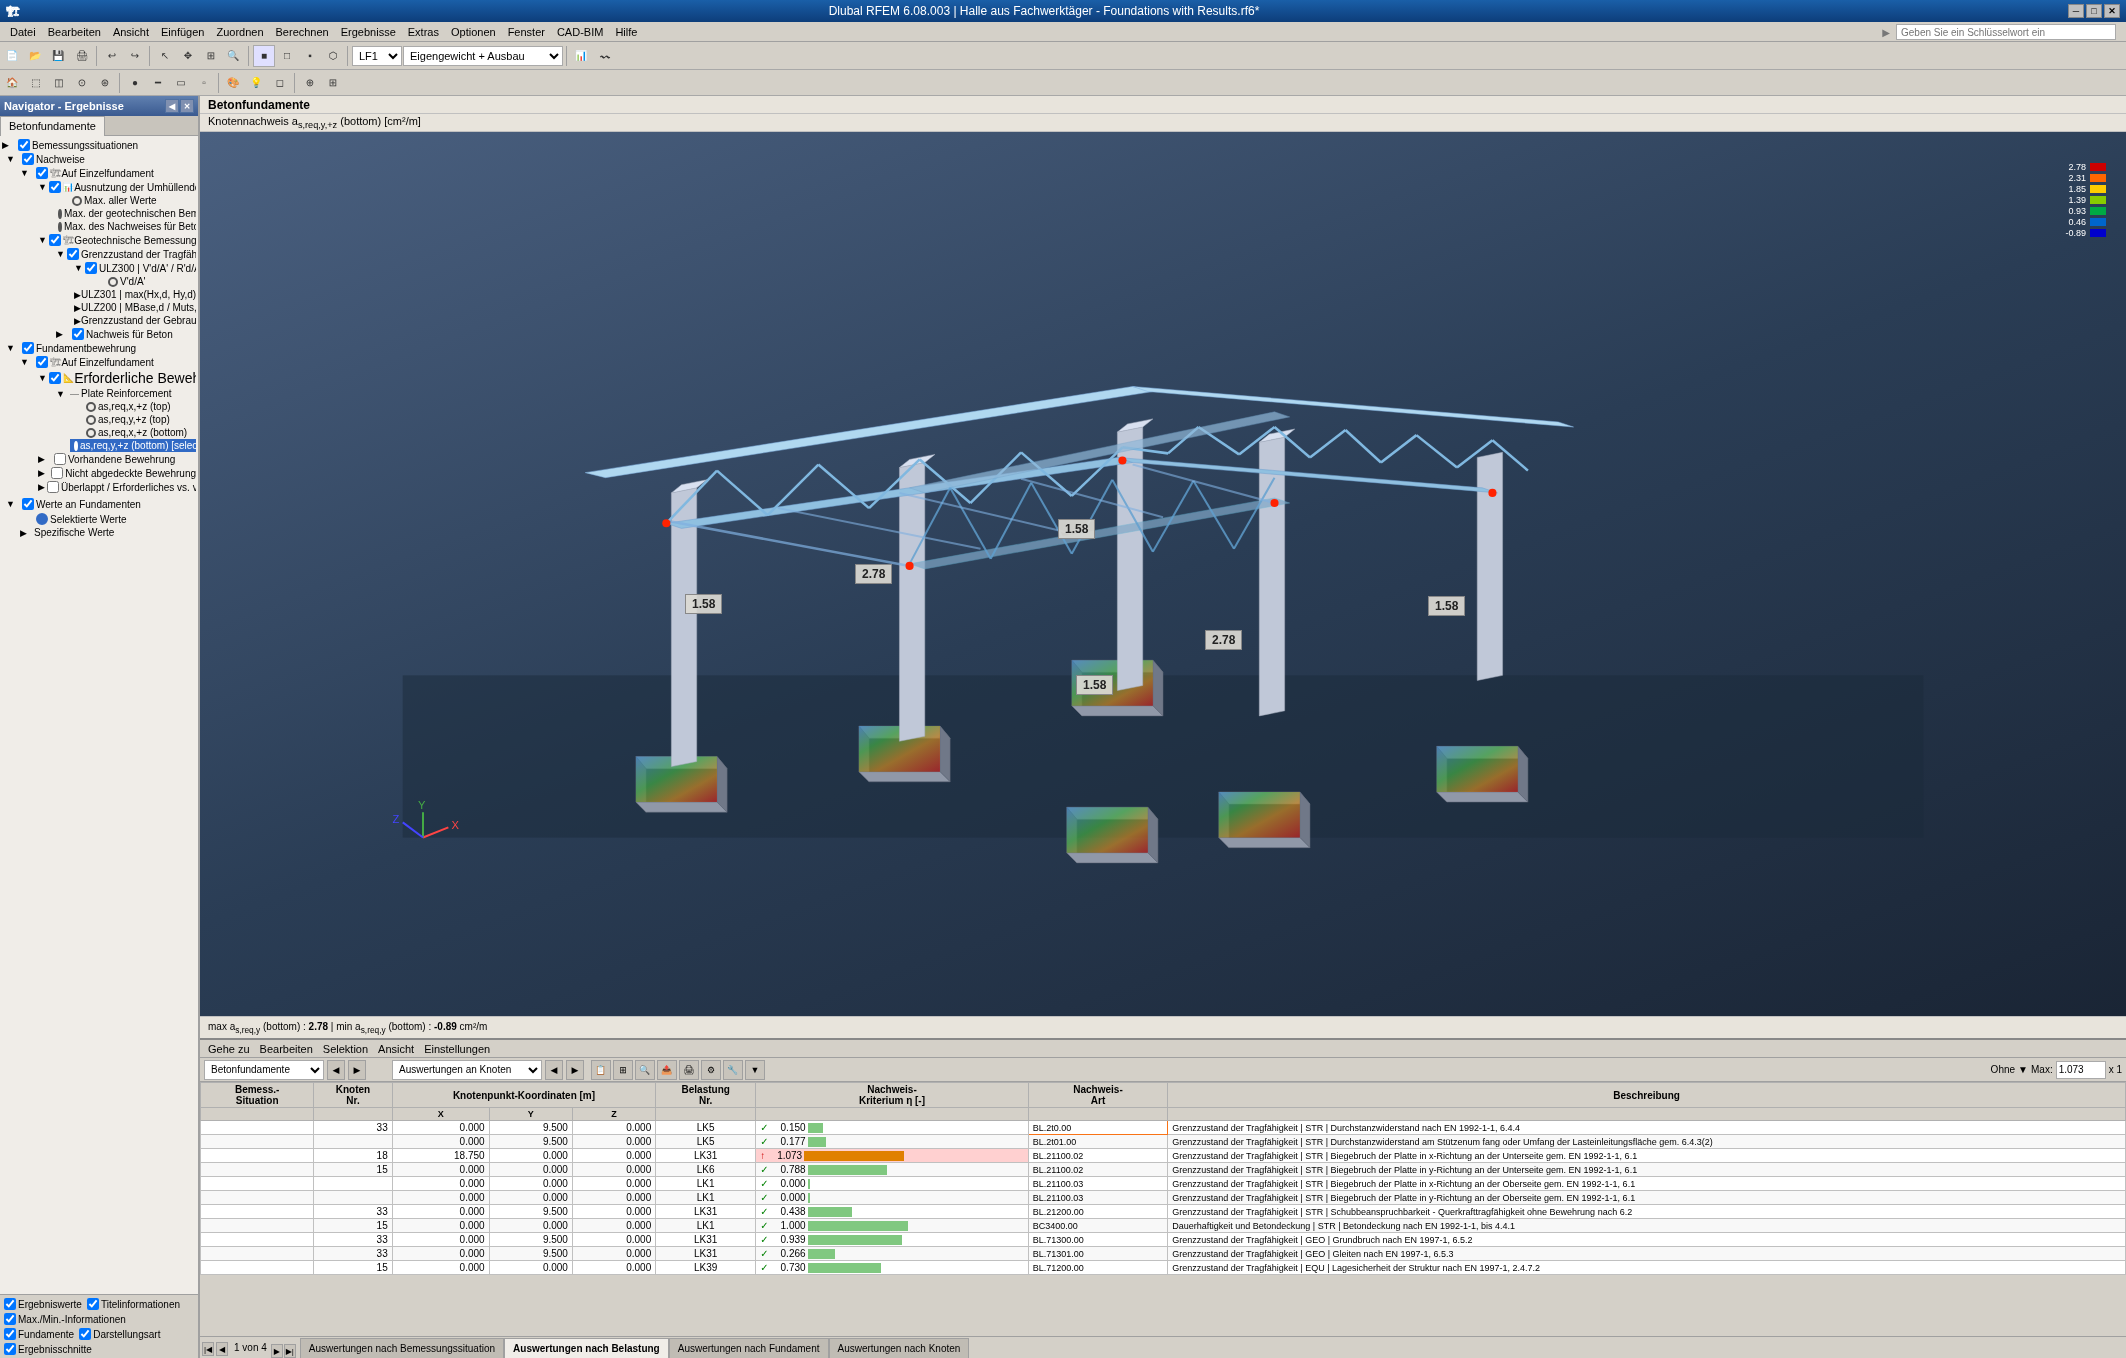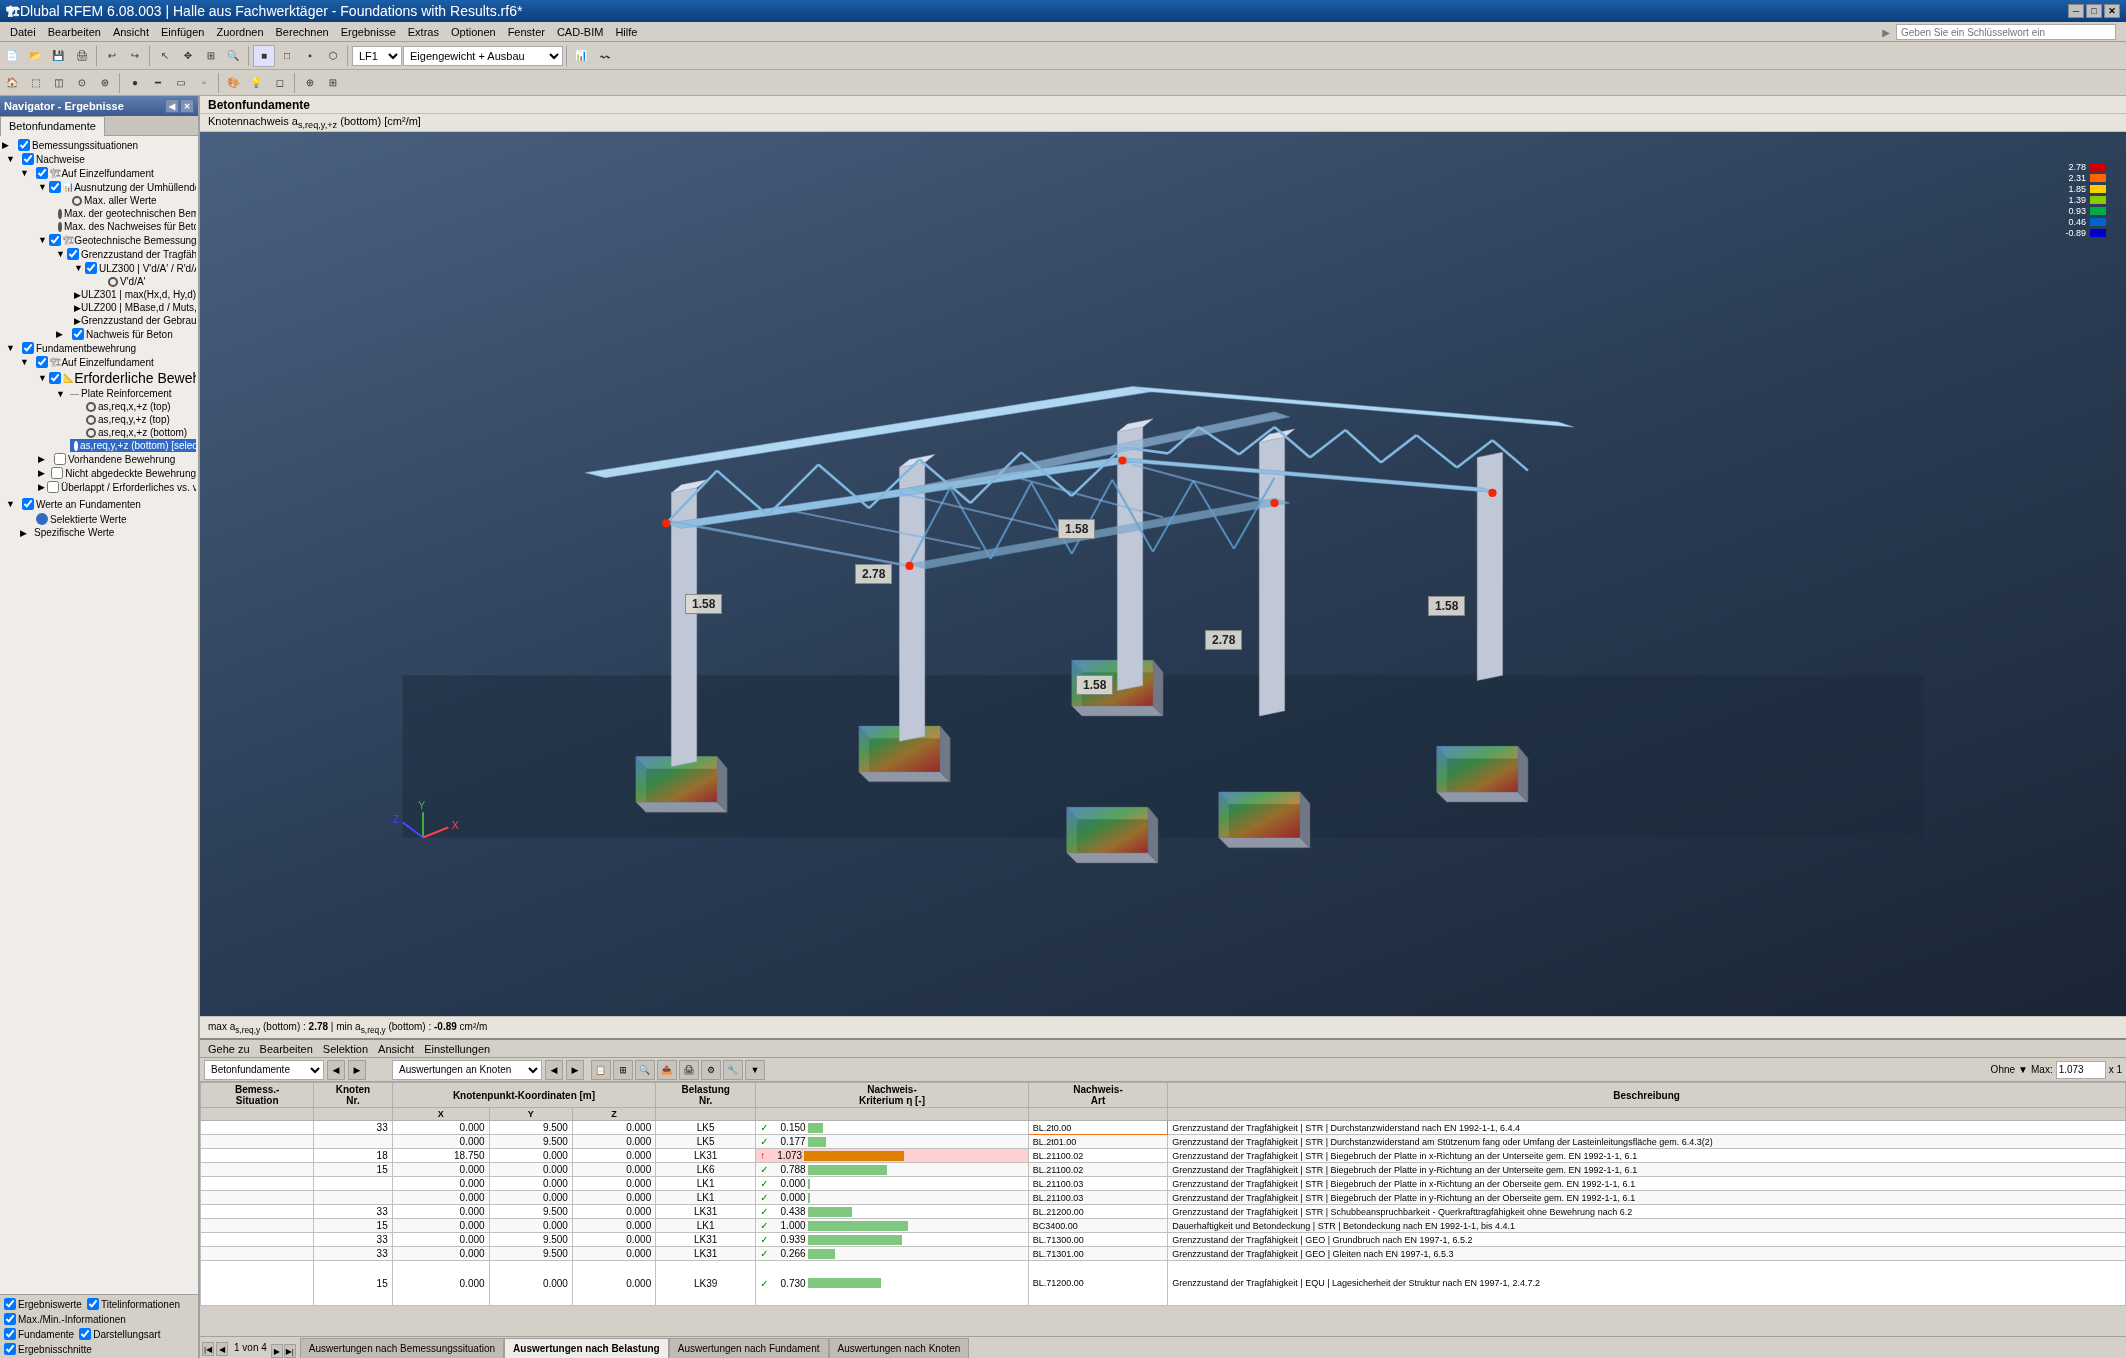--- a/index.html
+++ b/index.html
@@ -9,21 +9,21 @@
     #titlebar {
       background: linear-gradient(to bottom, #1a5fa8, #0d3d7a);
       color: white;
       height: 22px;
       display: flex;
       align-items: center;
       padding: 0 6px;
       font-size: 11px;
       font-weight: bold;
     }
-    #titlebar .title { flex: 1; text-align: left; font-size: 14px; font-weight: normal; }
+    #titlebar .title { flex: 1; text-align: center; font-size: 12px; font-weight: normal; }
     #titlebar .win-controls { display: flex; gap: 2px; }
     #titlebar .win-btn { width: 16px; height: 14px; background: #c0c0c0; border: 1px solid #888; display: flex; align-items: center; justify-content: center; font-size: 9px; cursor: pointer; color: #000; }
 
     
     #menubar {
       background: #d4d0c8;
       height: 20px;
       display: flex;
       align-items: center;
       padding: 0 4px;
@@ -967,21 +967,21 @@
       <td style="border:1px solid #c0c0c0;padding:1px 4px;text-align:center;white-space:nowrap;">LK39</td>
 
       <td style="border:1px solid #c0c0c0;padding:1px 4px;white-space:nowrap;">
         <div style="display:flex;align-items:center;gap:2px;">
           <span style="color:#008000;">✓</span>
           <span style="min-width:35px;text-align:right;">0.730</span>
           <div style="width:73px;height:10px;background:#80c880;min-width:2px;"></div>
         </div>
       </td>
 
-      <td style="border:1px solid #c0c0c0;padding:17px 4px;white-space:nowrap;font-size:9px;">BL.71200.00</td>
+      <td style="border:1px solid #c0c0c0;padding:1px 4px;white-space:nowrap;font-size:9px;">BL.71200.00</td>
       <td style="border:1px solid #c0c0c0;padding:1px 4px;white-space:nowrap;font-size:9px;">Grenzzustand der Tragfähigkeit | EQU | Lagesicherheit der Struktur nach EN 1997-1, 2.4.7.2</td>
     </tr>
             </tbody>
         </table>
       </div>
 
       <div style="background:#d4d0c8;height:22px;display:flex;align-items:flex-end;border-top:1px solid #a0a0a0;">
         <div style="height:18px;width:30px;display:flex;align-items:center;justify-content:center;gap:2px;">
           <div style="width:12px;height:14px;background:#c8c4bc;border:1px solid #a0a0a0;font-size:8px;display:flex;align-items:center;justify-content:center;cursor:pointer;">|◀</div>
           <div style="width:12px;height:14px;background:#c8c4bc;border:1px solid #a0a0a0;font-size:8px;display:flex;align-items:center;justify-content:center;cursor:pointer;">◀</div>

